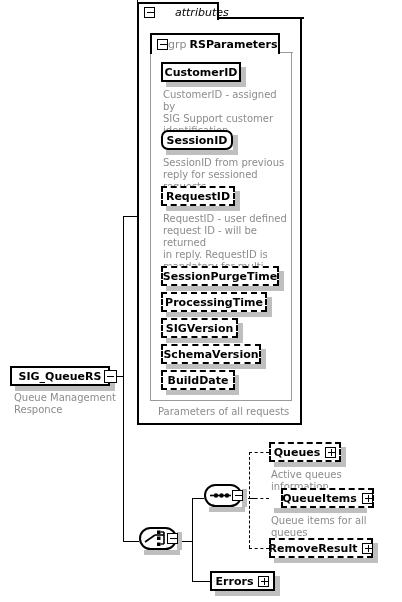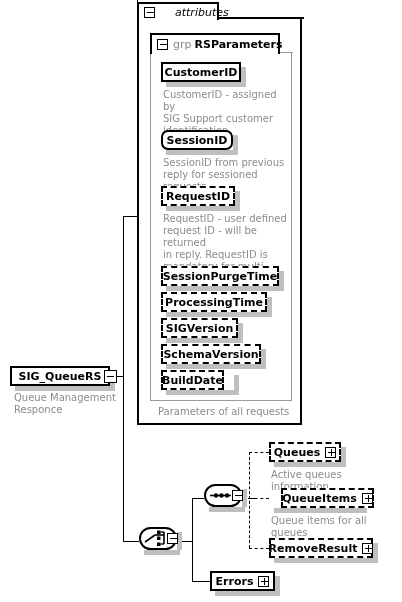--- a/index.html
+++ b/index.html
@@ -108,21 +108,21 @@
   <div class="tab tab-outer" style="left:137px;top:2px;width:82px;height:18px;padding-left:5px;">
     <span class="sq"></span>
     <span class="tab-lbl ital" style="margin-left:20px;">attributes</span>
   </div>
 
   <div class="frame frame-inner" style="left:150px;top:53px;width:142px;height:348px;border-top:none;"></div>
   <div class="abs" style="left:150px;top:53px;width:2px;height:1px;background:#9a9a9a;"></div>
   <div class="abs" style="left:280px;top:52px;width:13px;height:1px;background:#9a9a9a;"></div>
   <div class="tab tab-inner" style="left:150px;top:33px;width:130px;height:21px;padding-left:5px;">
     <span class="sq"></span>
-    <span class="tab-lbl gry" style="margin-left:5px;text-align:center;">grp</span>
+    <span class="tab-lbl gry" style="text-align:center;">grp</span>
     <span class="tab-lbl bold" style="margin-left:3px;">RSParameters</span>
   </div>
   <div class="doc" style="left:158px;top:406px;width:140px;">Parameters of all requests</div>
 
   <div class="shadow" style="left:166px;top:82px;width:80px;height:5px;"></div>
   <div class="shadow" style="left:241px;top:67px;width:5px;height:20px;"></div>
   <div class="node req" style="left:161px;top:62px;width:80px;height:20px;">
     <span class="nm">CustomerID</span>
   </div>
   <div class="doc" style="left:163px;top:89px;width:128px;">CustomerID - assigned by
@@ -166,21 +166,21 @@
   </div>
 
   <div class="shadow" style="left:166px;top:364px;width:100px;height:5px;"></div>
   <div class="shadow" style="left:261px;top:349px;width:5px;height:20px;"></div>
   <div class="node opt" style="left:161px;top:344px;width:100px;height:20px;">
     <span class="nm">SchemaVersion</span>
   </div>
 
   <div class="shadow" style="left:166px;top:390px;width:73px;height:5px;"></div>
   <div class="shadow" style="left:234px;top:375px;width:5px;height:20px;"></div>
-  <div class="node opt" style="left:161px;top:370px;width:63px;height:20px;">
+  <div class="node opt" style="left:161px;top:370px;width:74px;height:20px;">
     <span class="nm">BuildDate</span>
   </div>
 
   <div class="comp" style="left:139px;top:527px;width:44px;height:28px;">
     <div class="shadow" style="left:5px;top:23px;width:36px;height:5px;"></div>
     <div class="shadow" style="left:38px;top:5px;width:5px;height:18px;"></div>
     <div class="comp-body" style="width:38px;height:23px;"></div>
     <svg style="position:absolute;left:0;top:0;width:38px;height:23px;" viewBox="0 0 38 23">
       <line x1="6" y1="15" x2="16" y2="8" stroke="#000" stroke-width="1.6"></line>
       <line x1="16" y1="8" x2="25" y2="8" stroke="#000" stroke-width="1.6"></line>

